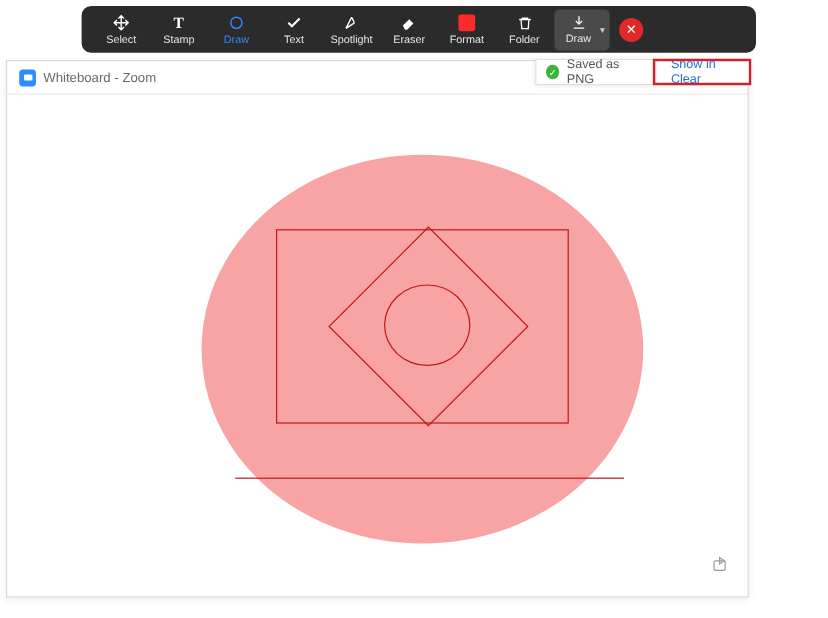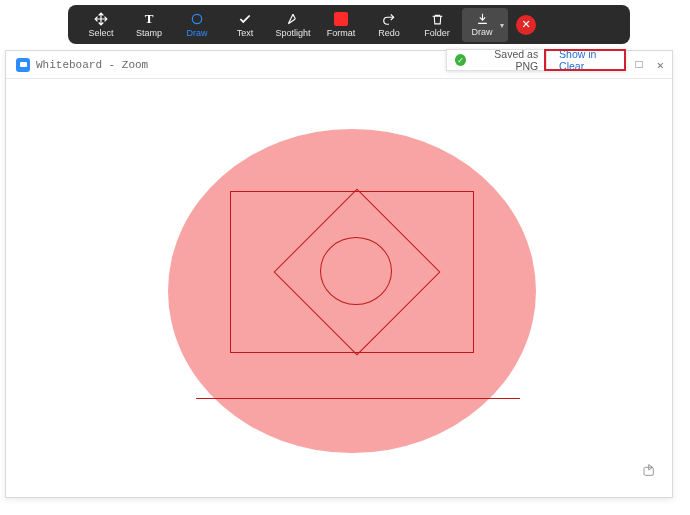--- a/index.html
+++ b/index.html
@@ -85,26 +85,25 @@
 
   .red-square {
     width: 14px; height: 14px; background: #ff2a2a; border-radius: 2px;
   }
 
   
   .whiteboard {
     position: absolute;
     top: 50px;
     left: 5px;
-    width: 668px;
+    width: 619px;
     height: 448px;
     border: 1px solid #d9d9d9;
     background: #fff;
     box-shadow: 0 2px 6px rgba(0,0,0,0.08);
-    font-family: Liberation Mono, monospace;
   }
   .wb-titlebar {
     height: 28px;
     display: flex;
     align-items: center;
     padding: 0 10px;
     border-bottom: 1px solid #eaeaea;
     position: relative;
   }
   .wb-appicon {
@@ -136,21 +135,21 @@
     align-items: center;
     border: 1px solid #e0e0e0;
     box-shadow: 0 1px 4px rgba(0,0,0,0.12);
     z-index: 20;
   }
   .toast .chk {
     width: 12px; height: 12px; background: #3db23d; border-radius:50%;
     margin: 0 6px 0 8px; display:flex; align-items:center; justify-content:center;
     color:#fff; font-size:8px;
   }
-  .toast .saved-txt { font-size: 10.5px; color: #555; text-align: right; }
+  .toast .saved-txt { font-size: 10.5px; color: #555; }
   .toast .divider { width:1px; height: 100%; background:#e0e0e0; margin: 0 8px; }
   .toast .show-link {
     font-size: 10.5px; color: #1f6fd1; cursor: pointer;
     padding: 0 4px;
   }
   .toast .highlight {
     border: 2px solid #d2202f;
     position: absolute;
     right: -1px;
     top: -1px;
@@ -255,38 +254,37 @@
 
   <div class="tool">
     <div class="ticon">
       <svg width="14" height="14" viewBox="0 0 24 24" fill="none" stroke="#fff" stroke-width="2">
           <path d="M4 20l8-16M12 4l4 8M4 20l12-8"></path>
         </svg>
     </div>
     <span class="label">Spotlight</span>
   </div>
 
+  <div class="tool">
+    <div class="ticon">
+      <svg width="14" height="14" viewBox="0 0 24 24" fill="#fff">
+          <path d="M3 16l9-9 6 6-9 9H6z"></path>
+        </svg>
+    </div>
+    <span class="label">Eraser</span>
+  </div>
 
   <div class="tool">
     <div class="ticon">
       <div class="red-square"></div>
     </div>
     <span class="label">Format</span>
   </div>
 
 
-  <div class="tool">
-    <div class="ticon">
-      <svg width="14" height="14" viewBox="0 0 24 24" fill="none" stroke="#fff" stroke-width="2">
-          <path d="M15 14l5-5-5-5"></path>
-          <path d="M20 9H9a6 6 0 000 12h3"></path>
-        </svg>
-    </div>
-    <span class="label">Redo</span>
-  </div>
 
   <div class="tool">
     <div class="ticon">
       <svg width="13" height="13" viewBox="0 0 24 24" fill="none" stroke="#fff" stroke-width="2">
           <path d="M3 6h18M8 6V4h8v2M6 6l1 14h10l1-14"></path>
         </svg>
     </div>
     <span class="label">Folder</span>
   </div>
 

